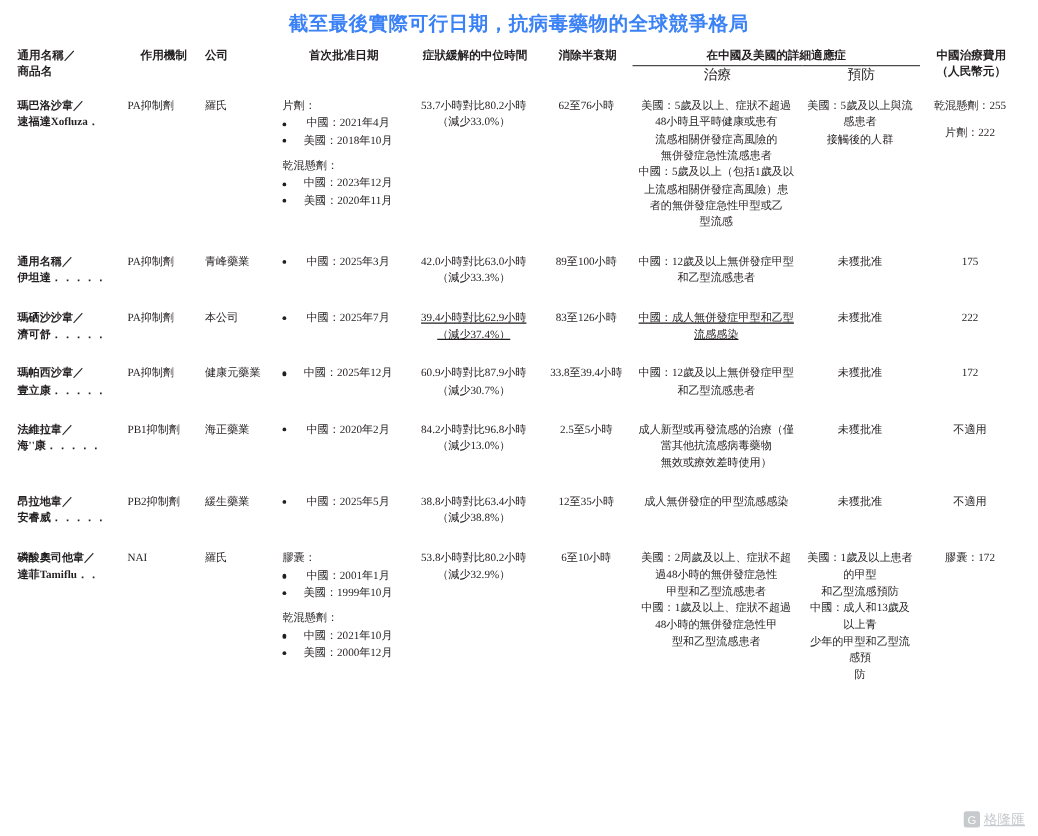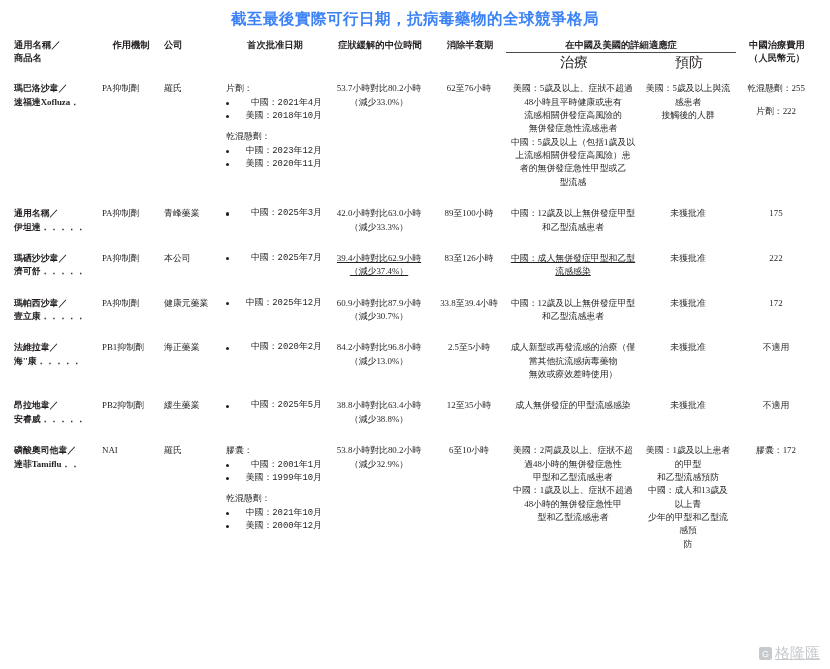--- a/index.html
+++ b/index.html
@@ -56,21 +56,21 @@
   }
   .grp-line {
     border-bottom: 0.9px solid #4a4a4a;
     margin-top: 12px;
   }
   .subhdr th {
     font-weight: normal;
     text-align: center;
     vertical-align: middle;
     padding: 3px 3px 4px 3px;
-    font-size: 14px;
+    font-size: 11px;
   }
   tr.datarow td {
     padding: 9px 4px 9px 2px;
     font-size: 8.9px;
     line-height: 1.5;
   }
   tr.datarow td.c {
     text-align: center;
   }
   tr.datarow td.l {
@@ -81,22 +81,21 @@
     font-weight: bold;
   }
   ul.bul {
     list-style: none;
     margin: 0;
     padding: 0;
   }
   ul.bul li {
     position: relative;
     padding-left: 9px;
-    text-align: right;
-    font-family: Liberation Mono, monospace;
+    text-align: center;
   }
   ul.bul li:before {
     content: "";
     position: absolute;
     left: 0px;
     top: 5.2px;
     width: 3.2px;
     height: 3.2px;
     border-radius: 50%;
     background: #231f20;
@@ -123,21 +122,21 @@
     background: #9aa0a6;
     color: #fff;
     font-size: 9px;
     font-family: "Liberation Sans", sans-serif;
     display: flex;
     align-items: center;
     justify-content: center;
     border-radius: 2px;
   }
   .wm-text {
-    font-size: 15px;
+    font-size: 11px;
     color: #9aa0a6;
     font-family: "Liberation Sans", sans-serif;
     text-decoration: underline;
   }
 </style>
 </head>
 <body>
 
 <div class="page">
 

